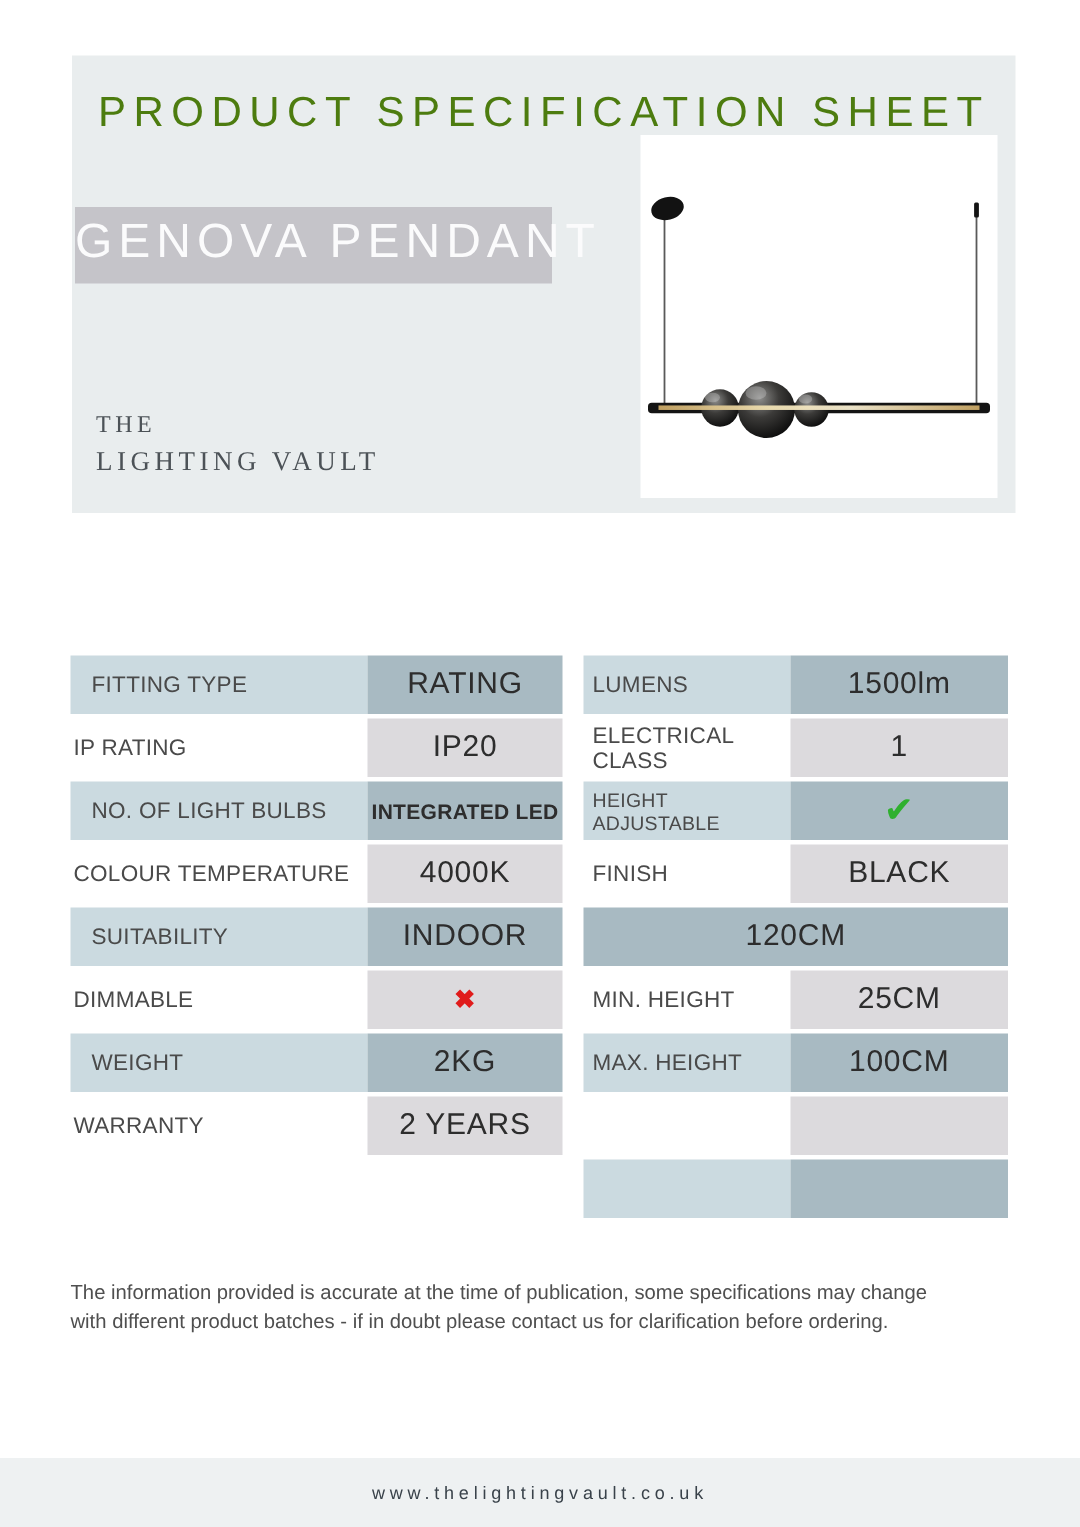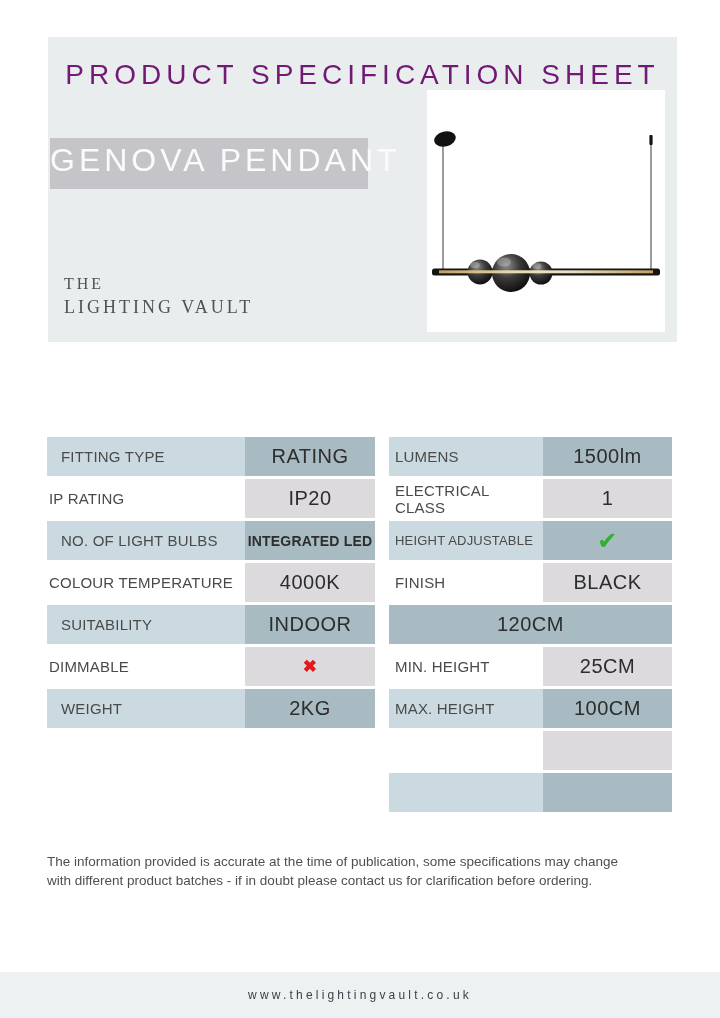--- a/index.html
+++ b/index.html
@@ -15,21 +15,21 @@
   .panel {
     position: absolute; left: 48px; top: 37px;
     width: 629px; height: 305px;
     background: #e9edee;
   }
   .sheet-title {
     position: absolute; left: 0; top: 22px; width: 100%;
     text-align: center;
     font-size: 28px; font-weight: 300;
     letter-spacing: 5px;
-    color: #701a75;
+    color: #4d7c0f;
     white-space: nowrap;
   }
   .product-banner {
     position: absolute; left: 50px; top: 138px;
     width: 318px; height: 51px;
     background: #c5c4c9;
     text-align: center;
   }
   .product-banner .banner-text {
     display: inline-block; margin-top: 4px;
@@ -60,21 +60,21 @@
   .spec-row {
     display: flex; height: 39px; margin-bottom: 3px;
     align-items: stretch;
     border-radius: 14px;
   }
   .spec-label {
     display: flex; align-items: center;
     font-size: 15px; color: #4a4a4a; letter-spacing: 0.2px;
   }
   .spec-table.left  .spec-label { width: 198px; }
-  .spec-table.right .spec-label { width: 154px; padding-left: 6px; }
+  .spec-table.right .spec-label { width: 138px; padding-left: 6px; }
   .spec-table.left .spec-row:nth-child(odd)  .spec-label { padding-left: 14px; }
   .spec-table.left .spec-row:nth-child(even) .spec-label { padding-left: 2px; }
   .spec-value {
     flex: 1;
     display: flex; align-items: center; justify-content: center;
     font-size: 20px; color: #2d2d2d; letter-spacing: 0.5px;
   }
   .spec-row:nth-child(odd)  .spec-label { background: #cbdae0; }
   .spec-row:nth-child(odd)  .spec-value { background: #a8bac2; }
   .spec-row:nth-child(even) .spec-label { background: transparent; }
@@ -176,20 +176,24 @@
     <div class="spec-row">
       <div class="spec-label">DIMMABLE</div>
       <div class="spec-value">
         <span class="icon-cross">✖</span>
       </div>
     </div>
     <div class="spec-row">
       <div class="spec-label">WEIGHT</div>
       <div class="spec-value">2KG</div>
     </div>
+    <div class="spec-row">
+      <div class="spec-label">WARRANTY</div>
+      <div class="spec-value">2 YEARS</div>
+    </div>
   </div>
 <div class="spec-table right" id="table-right">
     <div class="spec-row">
       <div class="spec-label">LUMENS</div>
       <div class="spec-value">1500lm</div>
     </div>
     <div class="spec-row">
       <div class="spec-label">ELECTRICAL CLASS</div>
       <div class="spec-value">1</div>
     </div>

